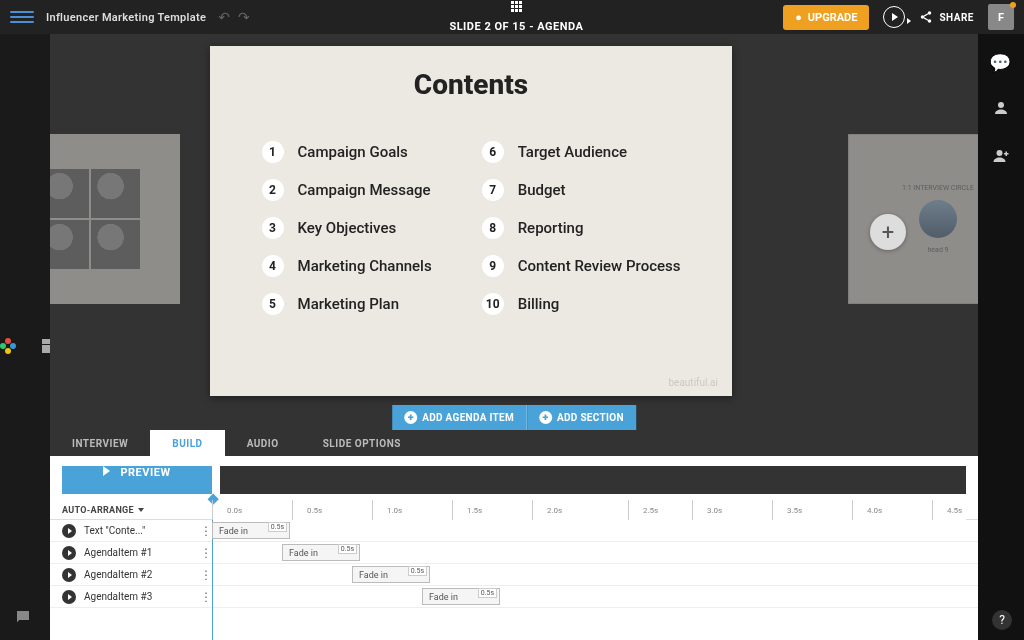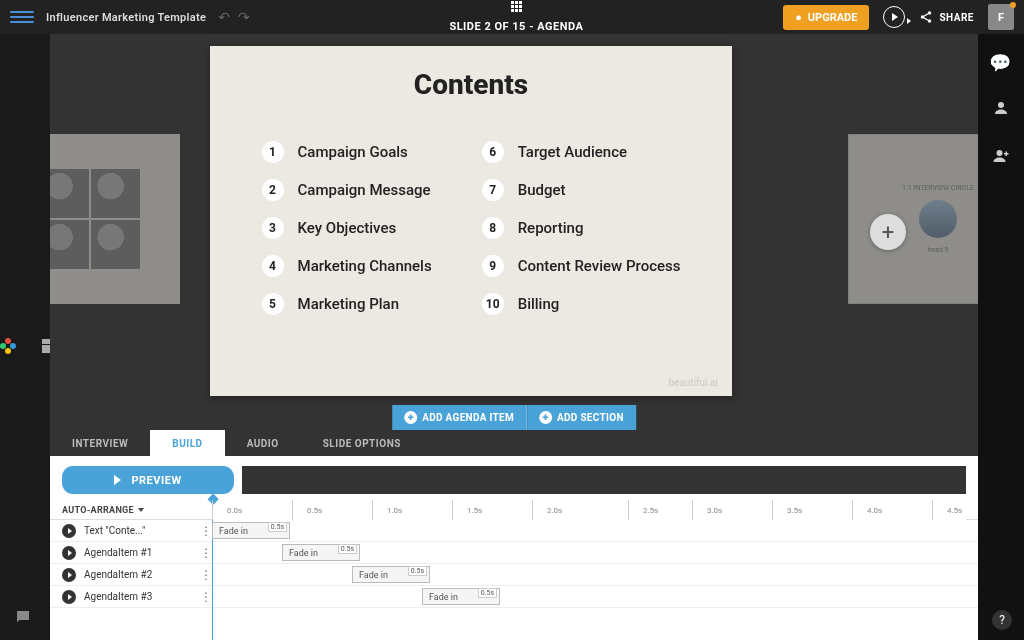--- a/index.html
+++ b/index.html
@@ -67,21 +67,21 @@
 .plus-circ { width:13px; height:13px; border-radius:50%; background:#fff; color:#4aa3d8; display:flex; align-items:center; justify-content:center; font-size:11px; font-weight:900; }
 
 
 .tabs { position:absolute; top:430px; left:50px; right:46px; height:26px; background:#333; display:flex; align-items:stretch; font-size:10px; letter-spacing:.5px; font-weight:700; }
 .tab { padding:0 22px; display:flex; align-items:center; color:#bbb; cursor:pointer; }
 .tab.active { background:#fff; color:#4aa3d8; }
 
 
 .panel { position:absolute; top:456px; left:50px; right:46px; bottom:0; background:#fff; display:flex; flex-direction:column; }
 .panel-top { height:44px; display:flex; padding:10px 12px 0 12px; gap:8px; }
-.preview-btn { background:#4aa3d8; color:#fff; font-weight:700; font-size:11px; letter-spacing:.5px; width:172px; height:28px; display:flex; align-items:center; justify-content:center; gap:10px; cursor:pointer;border-radius:11px; }
+.preview-btn { background:#4aa3d8; color:#fff; font-weight:700; font-size:11px; letter-spacing:.5px; width:150px; height:28px; display:flex; align-items:flex-start; justify-content:center; gap:10px; cursor:pointer; }
 .preview-btn .pt { width:0; height:0; border-left:7px solid #fff; border-top:5px solid transparent; border-bottom:5px solid transparent; }
 .scrub { flex:1; height:28px; background:#333; cursor:pointer; }
 .arrange-row { height:20px; display:flex; align-items:center; padding:0 12px; border-bottom:1px solid #ddd; }
 .arrange { width:150px; font-size:9px; font-weight:700; letter-spacing:.3px; color:#444; cursor:pointer; display:flex; align-items:center; gap:4px; }
 .arrange .dd { border-top:4px solid #444; border-left:3px solid transparent; border-right:3px solid transparent; }
 .ruler { flex:1; height:20px; position:relative; background:#fff; font-size:8px; color:#888; }
 .ruler .tick { position:absolute; top:0; bottom:0; border-left:1px solid #ccc; padding-left:14px; padding-top:6px;}
 .playhead { position:absolute; left:0; top:-2px; width:8px; height:8px; background:#4aa3d8; transform:rotate(45deg) translateX(-4px); }
 .playline { position:absolute; left:0; top:0; bottom:-200px; width:1px; background:#4aa3d8; }
 .tracks { flex:1; overflow:hidden; }

